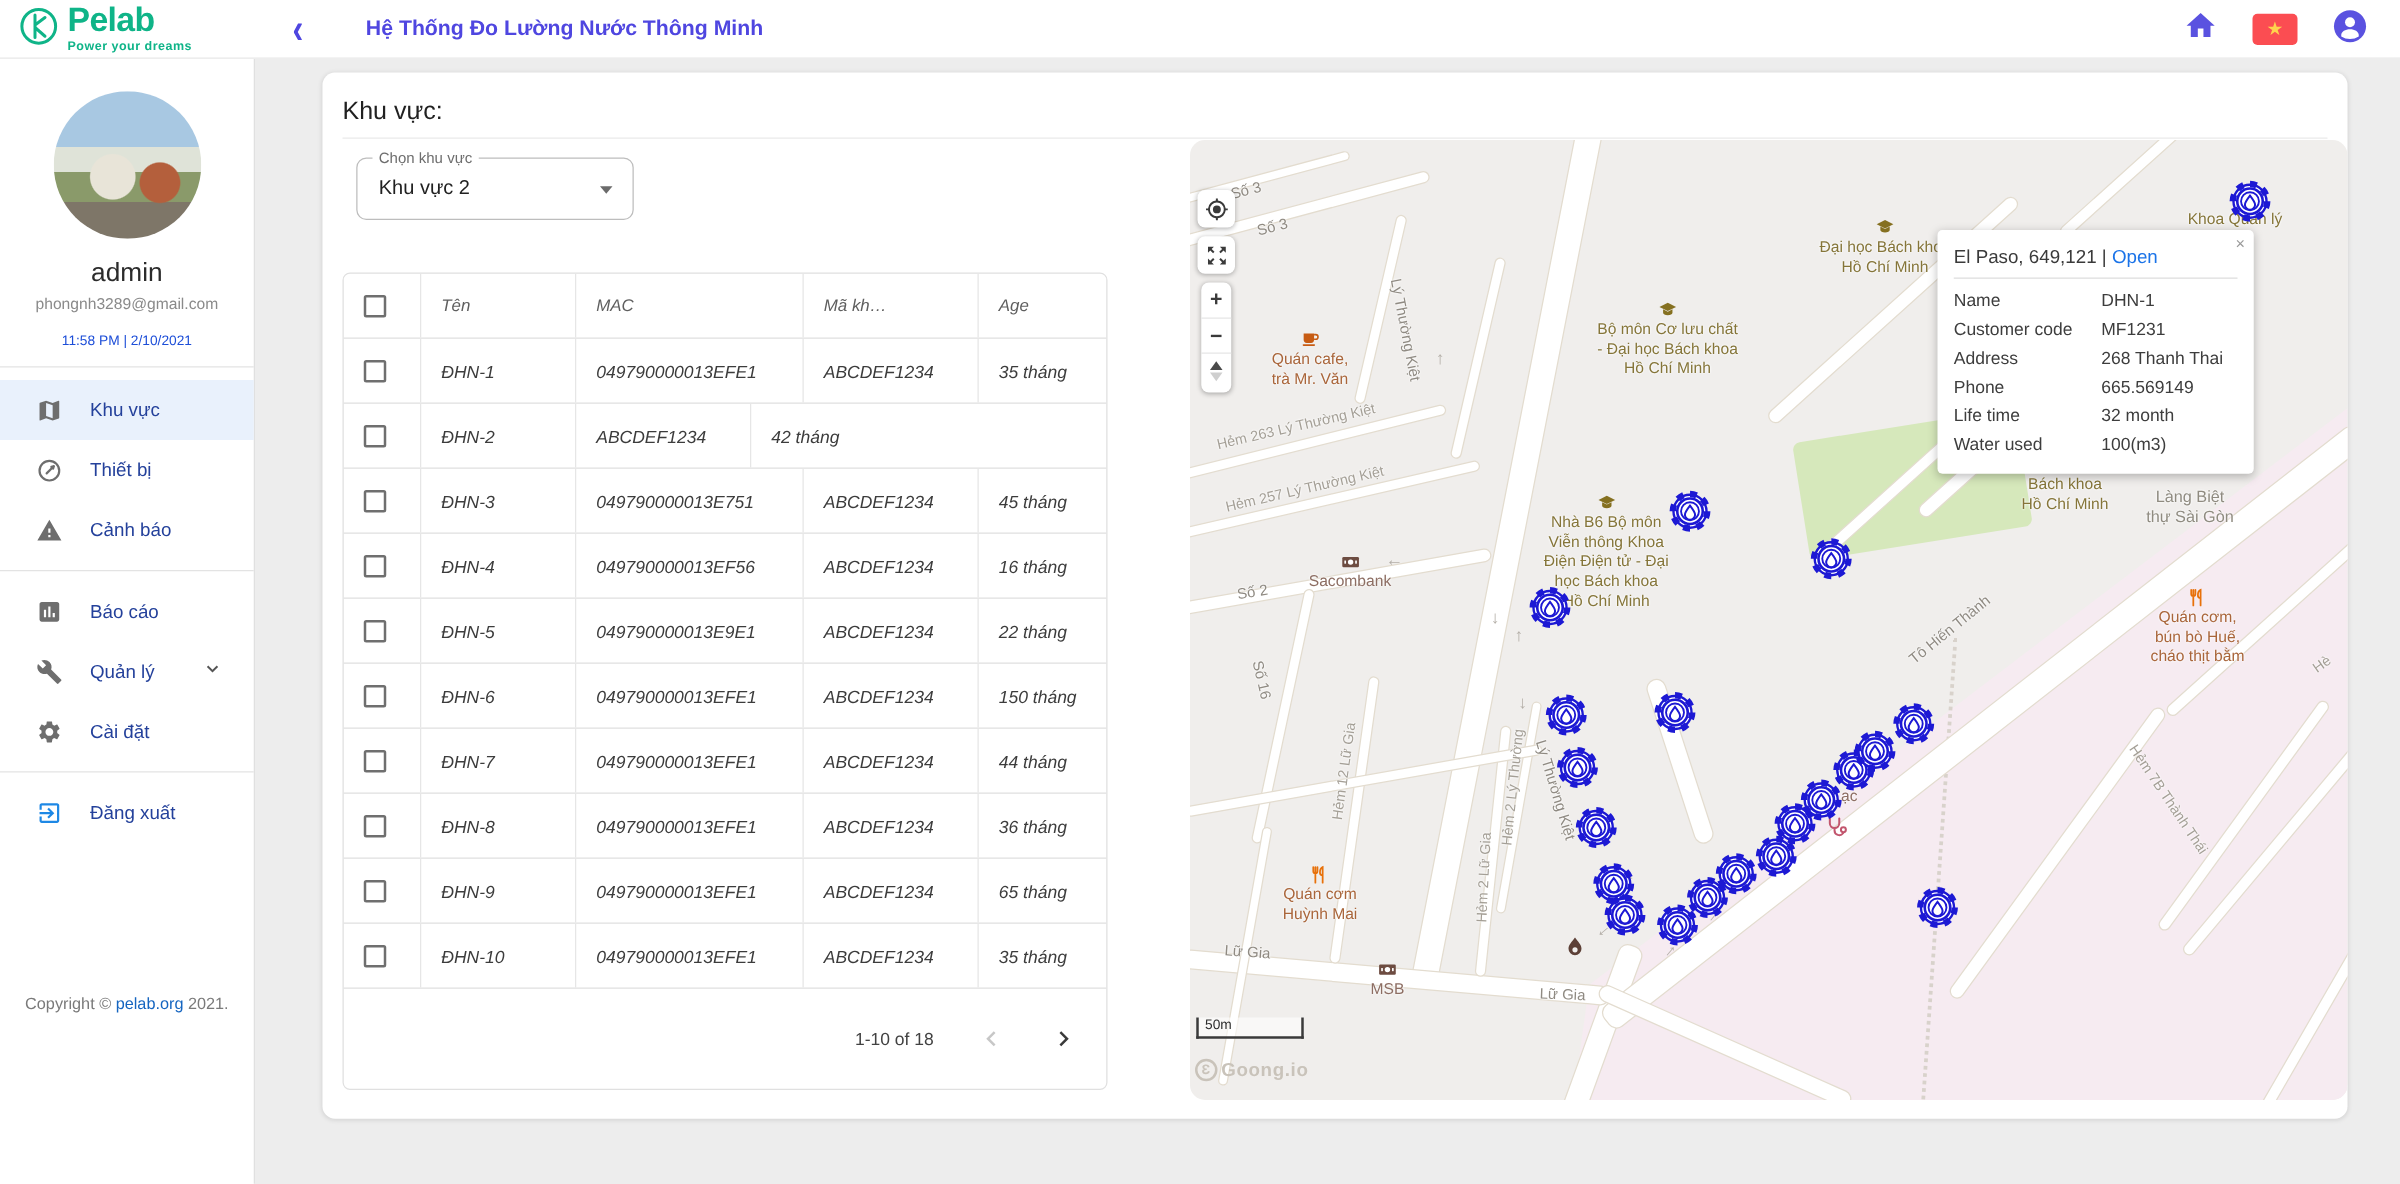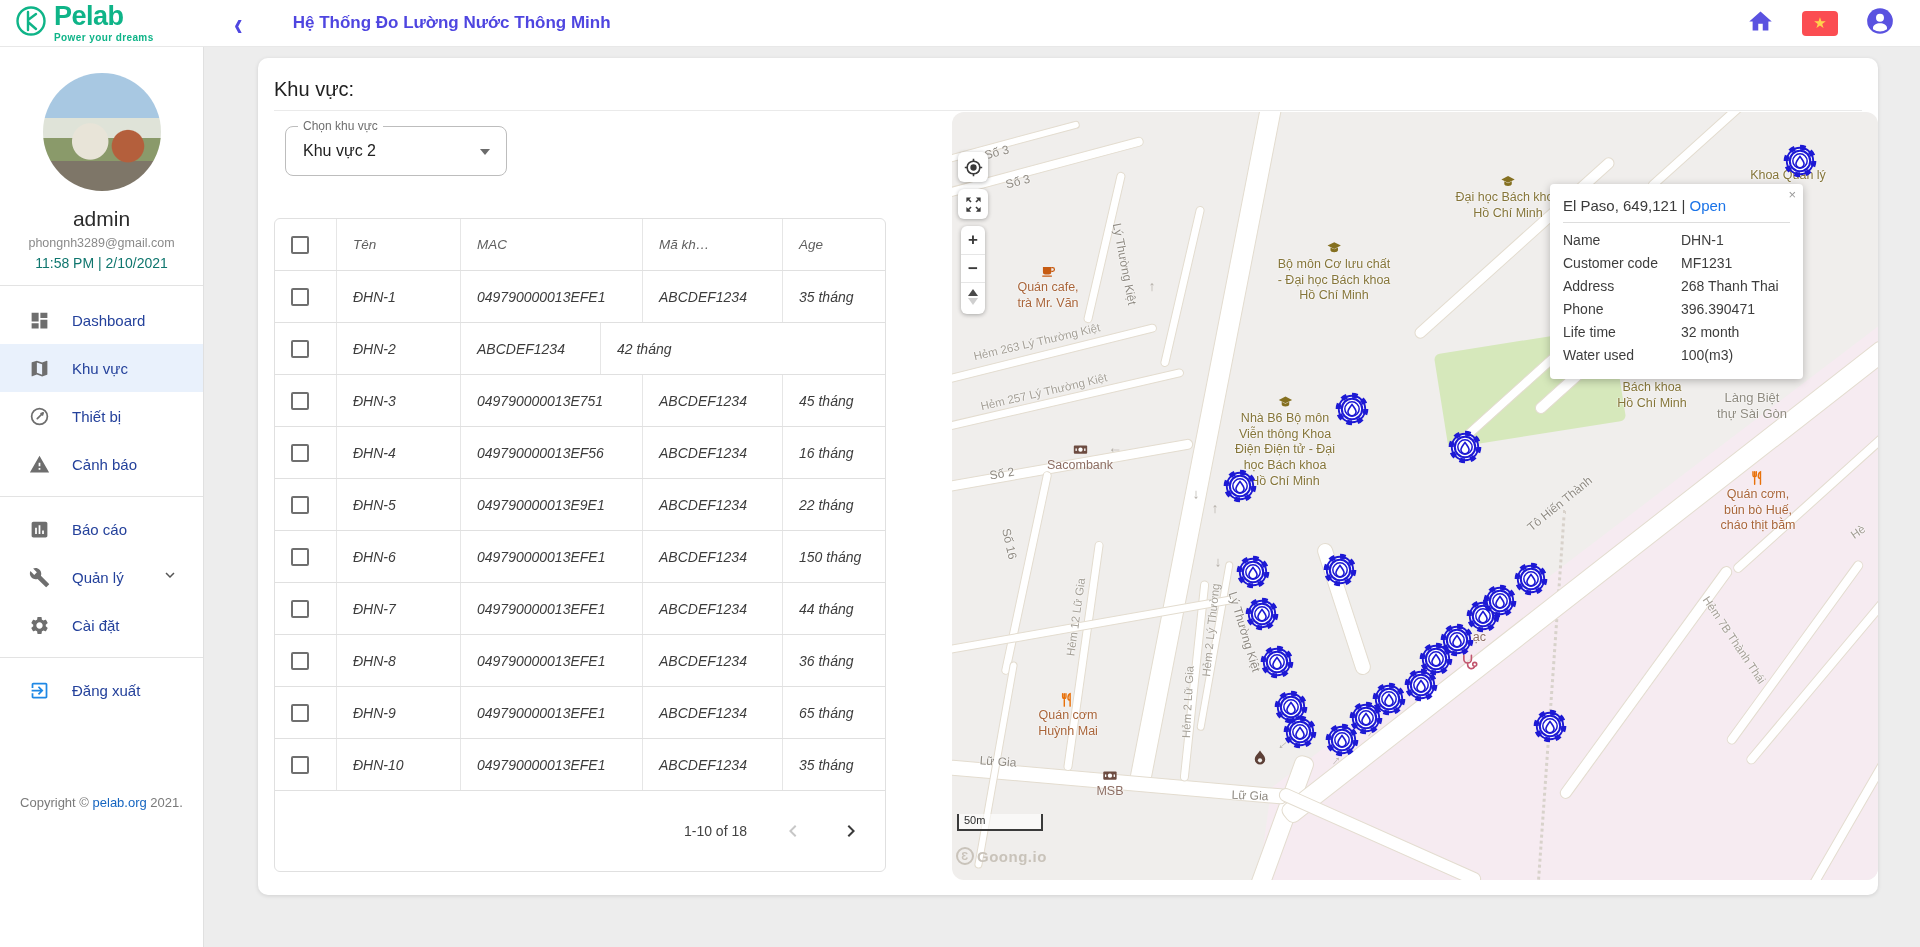--- a/index.html
+++ b/index.html
@@ -21,21 +21,21 @@
   .sidebar { position:fixed; left:0; top:47px; width:204px; height:900px; background:#fff; border-right:1px solid #e0e0e0; z-index:40; }
   .profile { text-align:center; padding-top:26px; }
   .avatar { width:118px; height:118px; border-radius:50%; margin:0 auto;
     background:
       radial-gradient(circle at 72% 62%, #b45f3c 0 14%, transparent 15%),
       radial-gradient(circle at 40% 58%, #e8e4d8 0 18%, transparent 19%),
       linear-gradient(to bottom, #a8c8e2 0 38%, #dfe3d8 38% 55%, #8a9a6a 55% 75%, #7e7668 75% 100%);
   }
   .user-name { font-size:21px; color:#2b2b2b; margin-top:16px; }
   .user-email { font-size:12.5px; color:#8a8a8a; margin-top:5px; }
-  .user-time { font-size:14px; color:#0f766e; margin-top:5px; }
+  .user-time { font-size:11px; color:#1d4ed8; margin-top:17px; }
   .sb-divider { border-top:1px solid #e3e3e3; margin-top:14px; }
   .menu { padding-top:10px; }
   .menu-divider { border-top:1px solid #e3e3e3; margin:8px 0; }
   .menu-item { display:flex; align-items:center; height:48px; padding-left:28px; cursor:pointer; position:relative; }
   .menu-item.active { background:#e9f1fc; }
   .mi-icon { width:22px; height:22px; display:flex; align-items:center; justify-content:center; }
   .mi-icon svg { width:21px; height:21px; }
   .mi-label { margin-left:22px; color:#24419b; font-size:15px; }
   .mi-chevron { position:absolute; right:24px; }
   .mi-chevron svg { width:18px; height:18px; }
@@ -142,28 +142,20 @@
 
 <div class="sidebar">
   <div class="profile">
     <div class="avatar"></div>
     <div class="user-name">admin</div>
     <div class="user-email">phongnh3289@gmail.com</div>
     <div class="user-time">11:58 PM | 2/10/2021</div>
   </div>
   <div class="sb-divider"></div>
   <div class="menu" id="menu">
-      <div class="menu-item">
-        <span class="mi-icon">
-          <svg viewBox="0 0 24 24" fill="#6e6e6e">
-            <path d="M3 13h8V3H3v10zm0 8h8v-6H3v6zm10 0h8V11h-8v10zm0-18v6h8V3h-8z"></path>
-          </svg>
-        </span>
-        <span class="mi-label">Dashboard</span>
-      </div>
       <div class="menu-item active">
         <span class="mi-icon">
           <svg viewBox="0 0 24 24" fill="#6e6e6e">
             <path d="M20.5 3l-.16.03L15 5.1 9 3 3.36 4.9c-.21.07-.36.25-.36.48V20.5c0 .28.22.5.5.5l.16-.03L9 18.9l6 2.1 5.64-1.9c.21-.07.36-.25.36-.48V3.5c0-.28-.22-.5-.5-.5zM15 19l-6-2.11V5l6 2.11V19z"></path>
           </svg>
         </span>
         <span class="mi-label">Khu vực</span>
       </div>
       <div class="menu-item">
         <span class="mi-icon">
@@ -439,21 +431,21 @@
             <circle cx="9" cy="9" r="2.6" fill="#fff"></circle>
             <rect x="3" y="7.5" width="1.6" height="3" fill="#fff"></rect>
             <rect x="13.4" y="7.5" width="1.6" height="3" fill="#fff"></rect>
           </svg></div><div>Sacombank</div></div>
       <div class="map-label l-bank" style="left: 158px; top: 672px;"><div class="poi-ic"><svg viewBox="0 0 18 18">
             <rect x="1" y="4" width="16" height="10" rx="1.2" fill="#6d4c41"></rect>
             <circle cx="9" cy="9" r="2.6" fill="#fff"></circle>
             <rect x="3" y="7.5" width="1.6" height="3" fill="#fff"></rect>
             <rect x="13.4" y="7.5" width="1.6" height="3" fill="#fff"></rect>
           </svg></div><div>MSB</div></div>
-      <div class="map-label l-food" style="left: 116px; top: 604px;"><div class="poi-ic"><svg viewBox="0 0 18 18" fill="none" stroke="#e8710a" stroke-width="1.7" stroke-linecap="round">
+      <div class="map-label l-food" style="left: 104px; top: 604px;"><div class="poi-ic"><svg viewBox="0 0 18 18" fill="none" stroke="#e8710a" stroke-width="1.7" stroke-linecap="round">
             <path d="M5 1.5V16.5M3 1.5v4a2 2 0 0 0 4 0v-4"></path>
             <path d="M12 16.5V1.5c-1.8.8-2.6 3-2.6 5.2 0 1.6 1 2.8 2.6 2.8"></path>
           </svg></div><div>Quán cơm
 Huỳnh Mai</div></div>
       <div class="map-label l-food" style="left: 806px; top: 390px;"><div class="poi-ic"><svg viewBox="0 0 18 18" fill="none" stroke="#e8710a" stroke-width="1.7" stroke-linecap="round">
             <path d="M5 1.5V16.5M3 1.5v4a2 2 0 0 0 4 0v-4"></path>
             <path d="M12 16.5V1.5c-1.8.8-2.6 3-2.6 5.2 0 1.6 1 2.8 2.6 2.8"></path>
           </svg></div><div>Quán cơm,
 bún bò Huế,
 cháo thịt bằm</div></div>
@@ -649,21 +641,21 @@
           <div class="popup-row">
             <span class="pl">Customer code</span>
             <span class="pv">MF1231</span>
           </div>
           <div class="popup-row">
             <span class="pl">Address</span>
             <span class="pv">268 Thanh Thai</span>
           </div>
           <div class="popup-row">
             <span class="pl">Phone</span>
-            <span class="pv">396.390471</span>
+            <span class="pv">665.569149</span>
           </div>
           <div class="popup-row">
             <span class="pl">Life time</span>
             <span class="pv">32 month</span>
           </div>
           <div class="popup-row">
             <span class="pl">Water used</span>
             <span class="pv">100(m3)</span>
           </div>
         </div>

